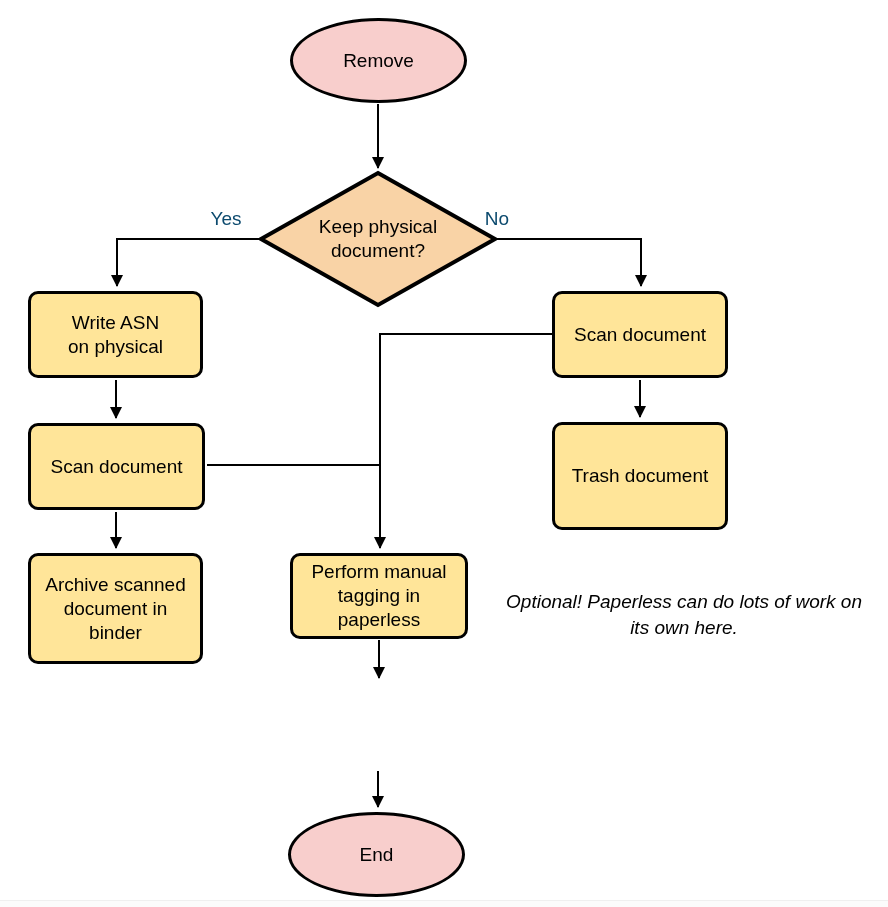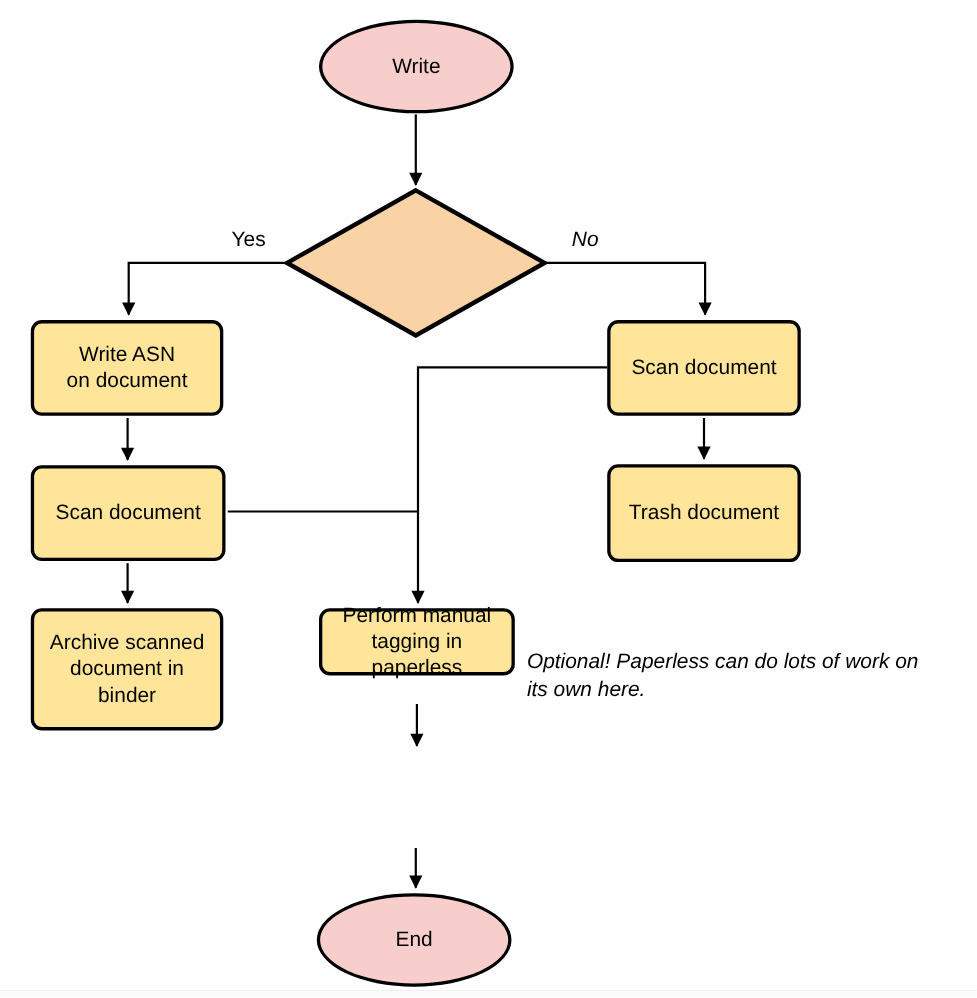--- a/index.html
+++ b/index.html
@@ -54,21 +54,21 @@
     border-radius: 50%;
   }
   .decision-label {
     background: transparent;
     border: none;
   }
   .edge-label {
     position: absolute;
     font-size: 19px;
     line-height: 24px;
-    color: #000000;
+    color: #0c4a6e;
     text-align: center;
   }
   .annotation {
     position: absolute;
     font-size: 19px;
     line-height: 26px;
     font-style: italic;
     color: #000000;
     white-space: pre-line;
   }
@@ -102,58 +102,62 @@
     <path class="edge" d="M640,380 L640,417" marker-end="url(#arrow)"></path>
     <path class="edge" d="M552,334 L380,334 L380,548" marker-end="url(#arrow)"></path>
     <path class="edge" d="M207,465 L380,465"></path>
     <path class="edge" d="M379,640 L379,678" marker-end="url(#arrow)"></path>
     <path class="edge" d="M378,771 L378,807" marker-end="url(#arrow)"></path>
 
     <polygon class="diamond-shape" points="378,173 495,239 378,305 261,239"></polygon>
   </svg>
 
   <div class="node terminal" style="left:290px; top:18px; width:177px; height:85px;">
-    <span>Write</span>
+    <span>Remove</span>
   </div>
 
+  <div class="node decision-label" style="left:293px; top:207px; width:170px; height:64px;">
+    <span>Keep physical
+document?</span>
+  </div>
 
   <div class="edge-label" style="left:196px; top:207px; width:60px;">Yes</div>
 
-  <div class="edge-label" style="left:506px; top:207px; width:52px;font-style:italic;">No</div>
+  <div class="edge-label" style="left:471px; top:207px; width:52px;">No</div>
 
   <div class="node process" style="left:28px; top:291px; width:175px; height:87px;">
     <span>Write ASN
-on document</span>
+on physical</span>
   </div>
 
   <div class="node process" style="left:28px; top:423px; width:177px; height:87px;">
     <span>Scan document</span>
   </div>
 
   <div class="node process" style="left:28px; top:553px; width:175px; height:111px;">
     <span>Archive scanned
 document in
 binder</span>
   </div>
 
   <div class="node process" style="left:552px; top:291px; width:176px; height:87px;">
     <span>Scan document</span>
   </div>
 
-  <div class="node process" style="left:552px; top:422px; width:176px; height:89px;">
+  <div class="node process" style="left:552px; top:422px; width:176px; height:108px;">
     <span>Trash document</span>
   </div>
 
-  <div class="node process" style="left:290px; top:553px; width:178px; height:61px;">
+  <div class="node process" style="left:290px; top:553px; width:178px; height:86px;">
     <span>Perform manual
 tagging in
 paperless</span>
   </div>
 
-  <div class="annotation" style="left:479px; top:589px; width:410px;">Optional! Paperless can do lots of work on
+  <div class="annotation" style="left:479px; top:589px; width:410px;text-align:center;">Optional! Paperless can do lots of work on
 its own here.</div>
 
 
   <div class="node terminal" style="left:288px; top:812px; width:177px; height:85px;">
     <span>End</span>
   </div>
 
   <div class="bottom-edge"></div>
 
 </div>

